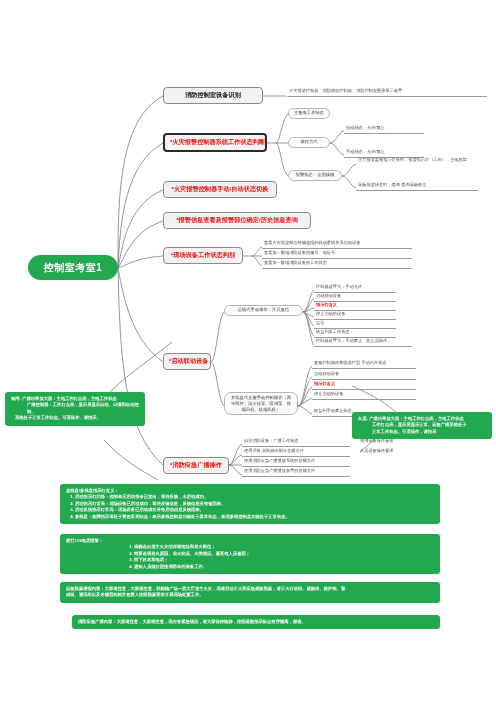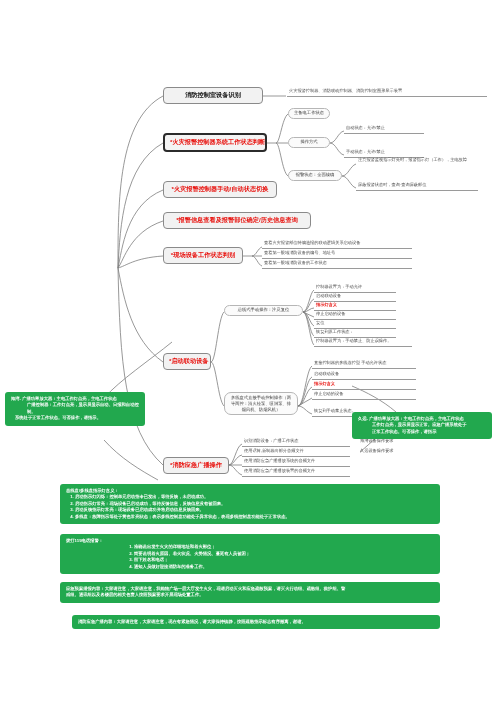--- a/index.html
+++ b/index.html
@@ -109,20 +109,21 @@
       <path d="M229 465 L 242 465"></path>
       <path d="M229 465 C 234 465, 236 473, 242 475"></path>
 
       <path d="M104 398 C 120 380, 150 360, 172 342"></path>
       <path d="M104 440 C 120 458, 140 470, 158 480"></path>
       <path d="M396 412 C 382 400, 366 392, 352 386"></path>
       <path d="M360 452 C 372 442, 384 430, 394 422"></path>
     </g>
   </svg>
 
+  <div class="node root" style="left:28px;top:255px;width:90px;">控制室考室1</div>
 
   <div class="node main plain" style="left:163px;top:87px;width:100px;">消防控制室设备识别</div>
   <div class="node leaf" style="left:287px;top:88px;width:200px;">火灾报警控制器、消防联动控制器、消防控制室图形显示装置</div>
 
   <div class="node main heavy" style="left:163px;top:133px;width:104px;">*火灾报警控制器系统工作状态判断</div>
 
   <div class="node sub" style="left:288px;top:108px;width:42px;">主备电工作状态</div>
 
   <div class="node sub" style="left:288px;top:137px;width:42px;">操作方式</div>
   <div class="node leaf" style="left:344px;top:125px;width:80px;">自动状态：允许/禁止</div>

